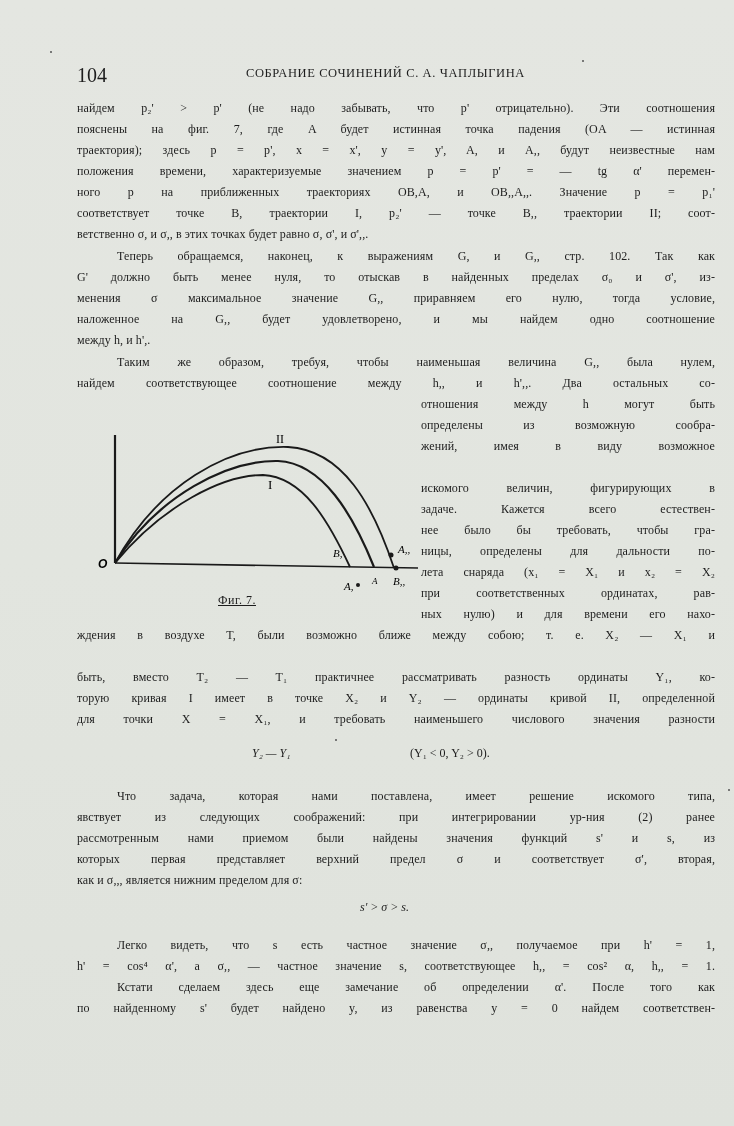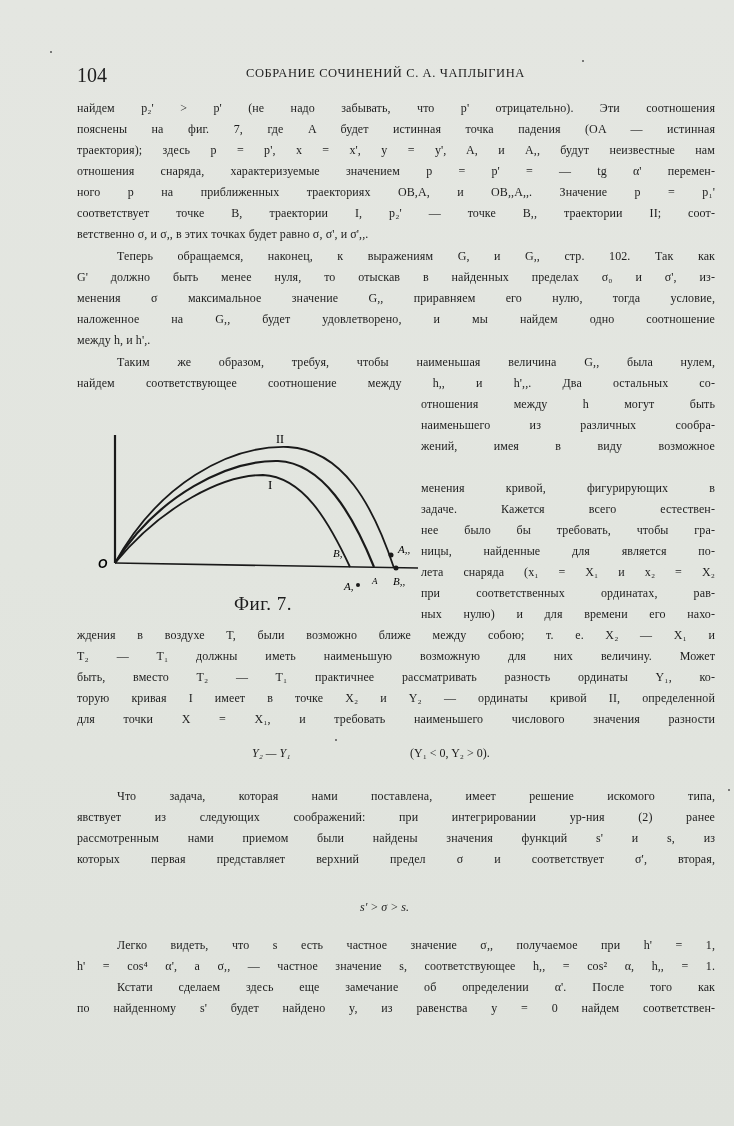--- a/index.html
+++ b/index.html
@@ -17,72 +17,72 @@
     white-space: nowrap; text-align: justify; text-align-last: justify;
     letter-spacing: 0.1px;
   }
   .line.last { text-align-last: left; }
   .indent { padding-left: 40px; width: 598px; }
   .narrow { left: 421px; width: 294px; }
   .header-num { position: absolute; left: 77px; top: 64px; font-size: 20px; }
   .header-title { position: absolute; left: 246px; top: 66px; font-size: 12.5px; letter-spacing: 0.6px; font-family: Liberation Serif, serif; }
   .formula { position: absolute; font-size: 12px; font-style: italic; white-space: nowrap; }
   .fig { position: absolute; left: 78px; top: 405px; width: 340px; height: 200px; }
-  .caption { position: absolute; left: 234px; top: 593px; font-size: 19px; letter-spacing: 0.5px; }
+  .caption { position: absolute; left: 218px; top: 593px; font-size: 12px; letter-spacing: 0.5px; text-decoration: underline; }
   .speck { position: absolute; width: 2px; height: 2px; background: #555; border-radius: 1px; }
 </style>
 </head>
 <body>
 
 <div class="page">
 
   <span class="header-num">104</span>
   <span class="header-title">СОБРАНИЕ СОЧИНЕНИЙ С. А. ЧАПЛЫГИНА</span>
 
   <div class="line" style="top:98px">найдем p₂' &gt; p' (не надо забывать, что p' отрицательно). Эти соотношения</div>
   <div class="line" style="top:119px">пояснены на фиг. 7, где A будет истинная точка падения (OA — истинная</div>
   <div class="line" style="top:140px">траектория); здесь p = p', x = x', y = y', A, и A,, будут неизвестные нам</div>
-  <div class="line" style="top:161px">отношения снаряда, характеризуемые значением p = p' = — tg α' перемен-</div>
+  <div class="line" style="top:161px">положения времени, характеризуемые значением p = p' = — tg α' перемен-</div>
   <div class="line" style="top:182px">ного p на приближенных траекториях OB,A, и OB,,A,,. Значение p = p₁'</div>
   <div class="line" style="top:203px">соответствует точке B, траектории I, p₂' — точке B,, траектории II; соот-</div>
   <div class="line last" style="top:224px">ветственно σ, и σ,, в этих точках будет равно σ, σ', и σ',,.</div>
 
   <div class="line indent" style="top:246px">Теперь обращаемся, наконец, к выражениям G, и G,, стр. 102. Так как</div>
   <div class="line" style="top:267px">G' должно быть менее нуля, то отыскав в найденных пределах σ₀ и σ', из-</div>
   <div class="line" style="top:288px">менения σ максимальное значение G,, приравняем его нулю, тогда условие,</div>
   <div class="line" style="top:309px">наложенное на G,, будет удовлетворено, и мы найдем одно соотношение</div>
   <div class="line last" style="top:330px">между h, и h',.</div>
 
   <div class="line indent" style="top:352px">Таким же образом, требуя, чтобы наименьшая величина G,, была нулем,</div>
   <div class="line narrow" style="top:394px">отношения между h могут быть</div>
 
   <div class="line" style="top:373px">найдем соответствующее соотношение между h,, и h',,. Два остальных со-</div>
-  <div class="line narrow" style="top:415px">наименьшего из различных сообра-</div>
+  <div class="line narrow" style="top:415px">определены из возможную сообра-</div>
   <div class="line narrow" style="top:436px">жений, имея в виду возможное</div>
-  <div class="line narrow" style="top:478px">менения кривой, фигурирующих в</div>
+  <div class="line narrow" style="top:478px">искомого величин, фигурирующих в</div>
   <div class="line narrow" style="top:499px">задаче. Кажется всего естествен-</div>
   <div class="line narrow" style="top:520px">нее было бы требовать, чтобы гра-</div>
-  <div class="line narrow" style="top:541px">ницы, найденные для является по-</div>
+  <div class="line narrow" style="top:541px">ницы, определены для дальности по-</div>
   <div class="line narrow" style="top:562px">лета снаряда (x₁ = X₁ и x₂ = X₂</div>
   <div class="line narrow" style="top:604px">ных нулю) и для времени его нахо-</div>
   <div class="line narrow" style="top:583px">при соответственных ординатах, рав-</div>
 
   <div class="line" style="top:625px">ждения в воздухе T, были возможно ближе между собою; т. е. X₂ — X₁ и</div>
-  <div class="line" style="top:646px">T₂ — T₁ должны иметь наименьшую возможную для них величину. Может</div>
   <div class="line" style="top:667px">быть, вместо T₂ — T₁ практичнее рассматривать разность ординаты Y₁, ко-</div>
   <div class="line" style="top:688px">торую кривая I имеет в точке X₂ и Y₂ — ординаты кривой II, определенной</div>
   <div class="line" style="top:709px">для точки X = X₁, и требовать наименьшего числового значения разности</div>
 
   <span class="formula" style="left:252px; top:746px">Y₂ — Y₁</span>
   <span class="formula" style="left:410px; top:746px; font-style:normal">(Y₁ &lt; 0,  Y₂ &gt; 0).</span>
 
   <div class="line indent" style="top:786px">Что задача, которая нами поставлена, имеет решение искомого типа,</div>
   <div class="line" style="top:807px">явствует из следующих соображений: при интегрировании ур-ния (2) ранее</div>
   <div class="line" style="top:828px">рассмотренным нами приемом были найдены значения функций s' и s, из</div>
   <div class="line" style="top:849px">которых первая представляет верхний предел σ и соответствует σ', вторая,</div>
+  <div class="line last" style="top:870px">как и σ,,, является нижним пределом для σ:</div>
 
   <span class="formula" style="left:360px; top:900px">s' &gt; σ &gt; s.</span>
 
   <div class="line indent" style="top:935px">Легко видеть, что s есть частное значение σ,, получаемое при h' = 1,</div>
   <div class="line" style="top:956px">h' = cos⁴ α', а σ,, — частное значение s, соответствующее h,, = cos² α, h,, = 1.</div>
 
   <div class="line indent" style="top:977px">Кстати сделаем здесь еще замечание об определении α'. После того как</div>
   <div class="line" style="top:998px">по найденному s' будет найдено y, из равенства y = 0 найдем соответствен-</div>
 
   <svg class="fig" viewBox="0 0 340 200" width="340" height="200">

